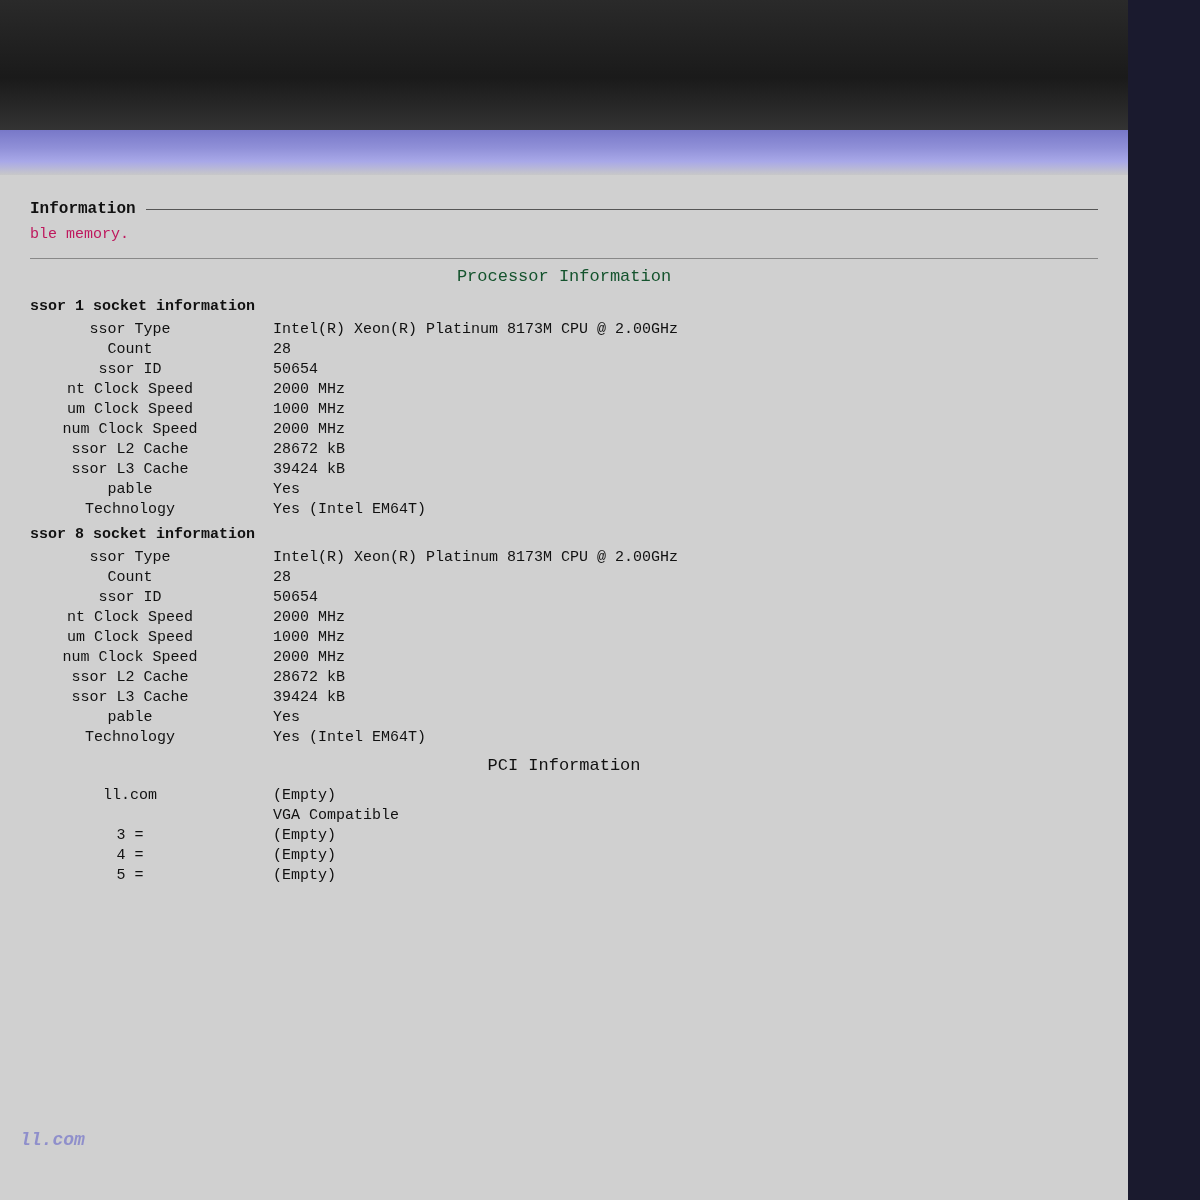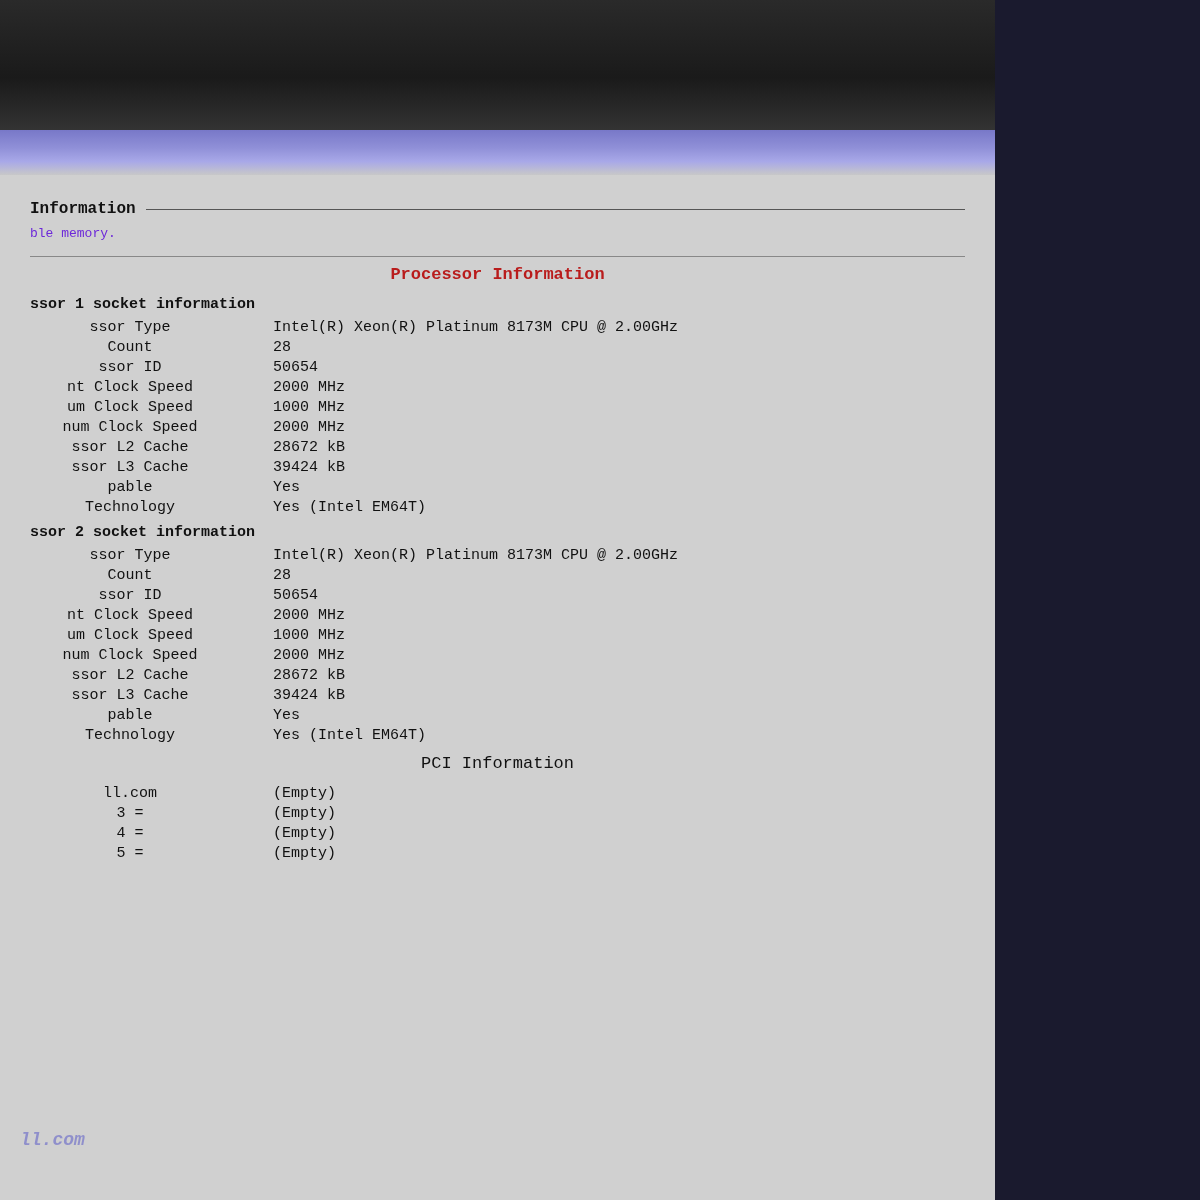--- a/index.html
+++ b/index.html
@@ -10,21 +10,21 @@
 
     body {
       width: 1200px;
       height: 1200px;
       overflow: hidden;
       background: #1a1a2e;
       font-family: 'Courier New', monospace;
     }
 
     .screen-container {
-      width: 995px;
+      width: 1128px;
       height: 1200px;
       position: relative;
       background: #c8c8c8;
       overflow: hidden;
     }
 
     
     .top-bezel {
       position: absolute;
       top: 0;
@@ -75,31 +75,31 @@
     }
 
     .section-header-rule {
       flex: 1;
       height: 1px;
       background: #555;
     }
 
     
     .section-subtitle {
-      font-size: 13px;
-      color: #6d28d9;
+      font-size: 15px;
+      color: #be185d;
       margin-bottom: 15px;
       margin-top: 5px;
     }
 
     .info-section-title {
       text-align: center;
       font-size: 17px;
-      font-weight: bold;
-      color: #b91c1c;
+      font-weight: normal;
+      color: #14532d;
       margin-bottom: 12px;
     }
 
     .socket-section-title {
       font-size: 15px;
       font-weight: bold;
       color: #111;
       margin-bottom: 6px;
       margin-top: 8px;
     }
@@ -210,21 +210,21 @@
         <div class="info-row">
           <span class="info-label">pable</span>
           <span class="info-value">Yes</span>
         </div>
         <div class="info-row">
           <span class="info-label">Technology</span>
           <span class="info-value">Yes (Intel EM64T)</span>
         </div>
       </div>
 
-    <div class="socket-section-title">ssor 2 socket information</div>
+    <div class="socket-section-title">ssor 8 socket information</div>
 
     <div id="socket2-rows">
         <div class="info-row">
           <span class="info-label">ssor Type</span>
           <span class="info-value">Intel(R) Xeon(R) Platinum 8173M CPU @ 2.00GHz</span>
         </div>
         <div class="info-row">
           <span class="info-label">Count</span>
           <span class="info-value">28</span>
         </div>
@@ -263,20 +263,24 @@
       </div>
 
     <div class="pci-section-title">PCI Information</div>
 
     <div id="pci-rows">
         <div class="info-row">
           <span class="info-label">ll.com</span>
           <span class="info-value">(Empty)</span>
         </div>
         <div class="info-row">
+          <span class="info-label"></span>
+          <span class="info-value">VGA Compatible</span>
+        </div>
+        <div class="info-row">
           <span class="info-label">3 =</span>
           <span class="info-value">(Empty)</span>
         </div>
         <div class="info-row">
           <span class="info-label">4 =</span>
           <span class="info-value">(Empty)</span>
         </div>
         <div class="info-row">
           <span class="info-label">5 =</span>
           <span class="info-value">(Empty)</span>

